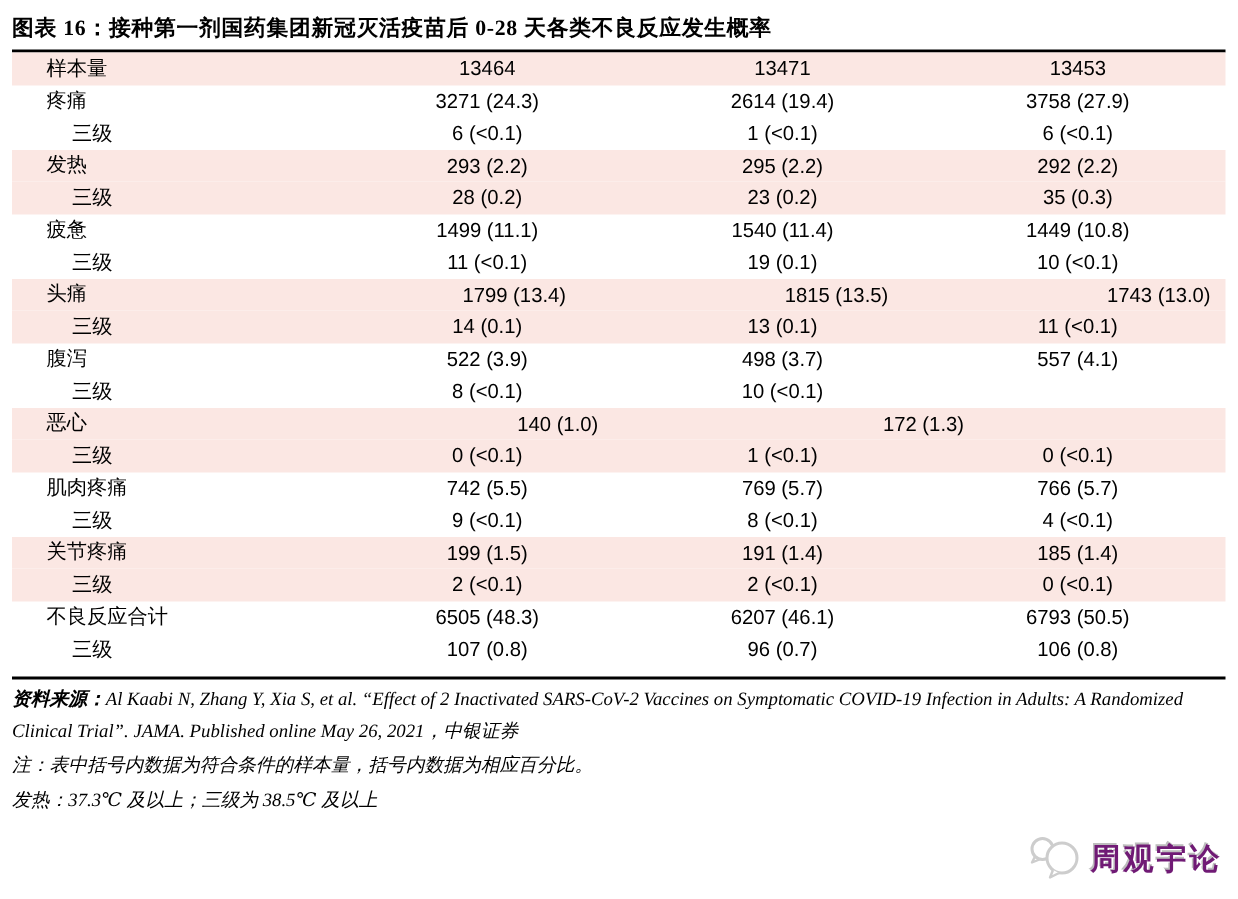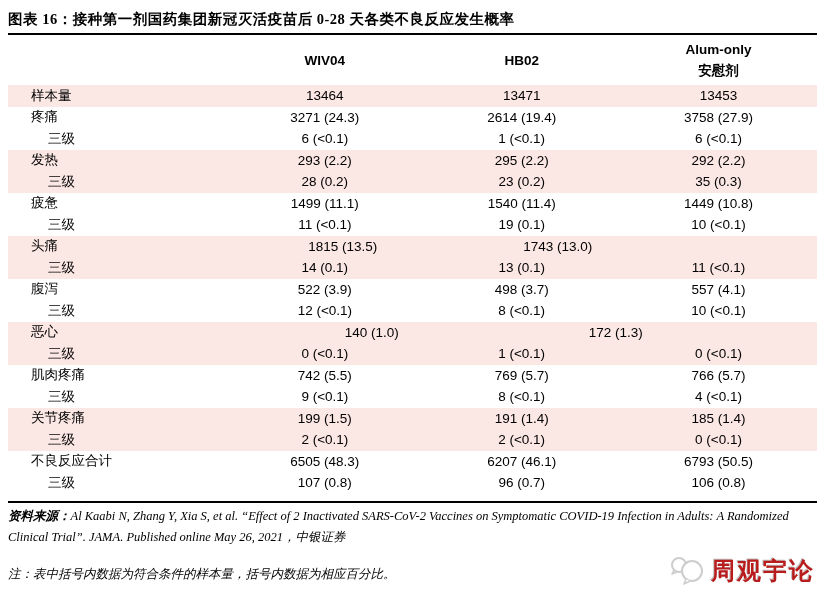--- a/index.html
+++ b/index.html
@@ -56,56 +56,49 @@
   }
   .footer{
     padding-top:3px;
     font-style:italic;
     font-size:12.5px;
     line-height:21px;
     font-family:"Liberation Serif","DejaVu Serif",serif;
   }
   .footer p{margin:0;}
   .src-label{font-weight:bold;}
-  .footer .note{margin-top:16px;font-style:italic;}
+  .footer .note{margin-top:2px;font-style:italic;}
   .watermark{
     position:absolute;
     right:10px;
     bottom:12px;
     display:flex;
     align-items:center;
     gap:6px;
     color:#cdcdcd;
     user-select:none;
   }
   .wm-text{
-    font-size:24px;
+    font-size:20px;
     font-weight:bold;
     letter-spacing:2px;
-    color:#b91c1c;
+    color:#701a75;
     text-shadow:1px 1px 0 #ffffff, -1px -1px 0 #bdbdbd;
     font-family:"Liberation Serif","DejaVu Serif",serif;
   }
 </style>
 </head>
 <body>
 
 <div class="page">
   <div class="inner">
     <div class="fig-title">图表 16：接种第一剂国药集团新冠灭活疫苗后 0-28 天各类不良反应发生概率</div>
     <div class="title-rule"></div>
 
     <div>
-      <div class="grid-row thead">
-        <div class="cell-label"></div>
-        <div class="cell-val">WIV04</div>
-        <div class="cell-val">HB02</div>
-        <div class="cell-val">Alum-only
-安慰剂</div>
-      </div>
       <div id="table-rows">
           <div class="grid-row body-row" style="background: rgb(251, 231, 227);">
             <div class="cell-label">样本量</div>
             <div class="cell-val">13464</div>
             <div class="cell-val">13471</div>
             <div class="cell-val">13453</div>
           </div>
           <div class="grid-row body-row">
             <div class="cell-label">疼痛</div>
             <div class="cell-val">3271 (24.3)</div>
@@ -137,38 +130,38 @@
             <div class="cell-val">1449 (10.8)</div>
           </div>
           <div class="grid-row body-row">
             <div class="cell-label indent">三级</div>
             <div class="cell-val">11 (&lt;0.1)</div>
             <div class="cell-val">19 (0.1)</div>
             <div class="cell-val">10 (&lt;0.1)</div>
           </div>
           <div class="grid-row body-row" style="background: rgb(251, 231, 227); gap: 18px;">
             <div class="cell-label">头痛</div>
+            <div class="cell-val">1799 (13.4)</div>
             <div class="cell-val">1815 (13.5)</div>
             <div class="cell-val">1743 (13.0)</div>
           </div>
           <div class="grid-row body-row" style="background: rgb(251, 231, 227);">
             <div class="cell-label indent">三级</div>
             <div class="cell-val">14 (0.1)</div>
             <div class="cell-val">13 (0.1)</div>
             <div class="cell-val">11 (&lt;0.1)</div>
           </div>
           <div class="grid-row body-row">
             <div class="cell-label">腹泻</div>
             <div class="cell-val">522 (3.9)</div>
             <div class="cell-val">498 (3.7)</div>
             <div class="cell-val">557 (4.1)</div>
           </div>
           <div class="grid-row body-row">
             <div class="cell-label indent">三级</div>
-            <div class="cell-val">12 (&lt;0.1)</div>
             <div class="cell-val">8 (&lt;0.1)</div>
             <div class="cell-val">10 (&lt;0.1)</div>
           </div>
           <div class="grid-row body-row" style="background: rgb(251, 231, 227); gap: 47px;">
             <div class="cell-label">恶心</div>
             <div class="cell-val">140 (1.0)</div>
             <div class="cell-val">172 (1.3)</div>
             <div class="cell-val">143 (1.1)</div>
           </div>
           <div class="grid-row body-row" style="background: rgb(251, 231, 227);">

